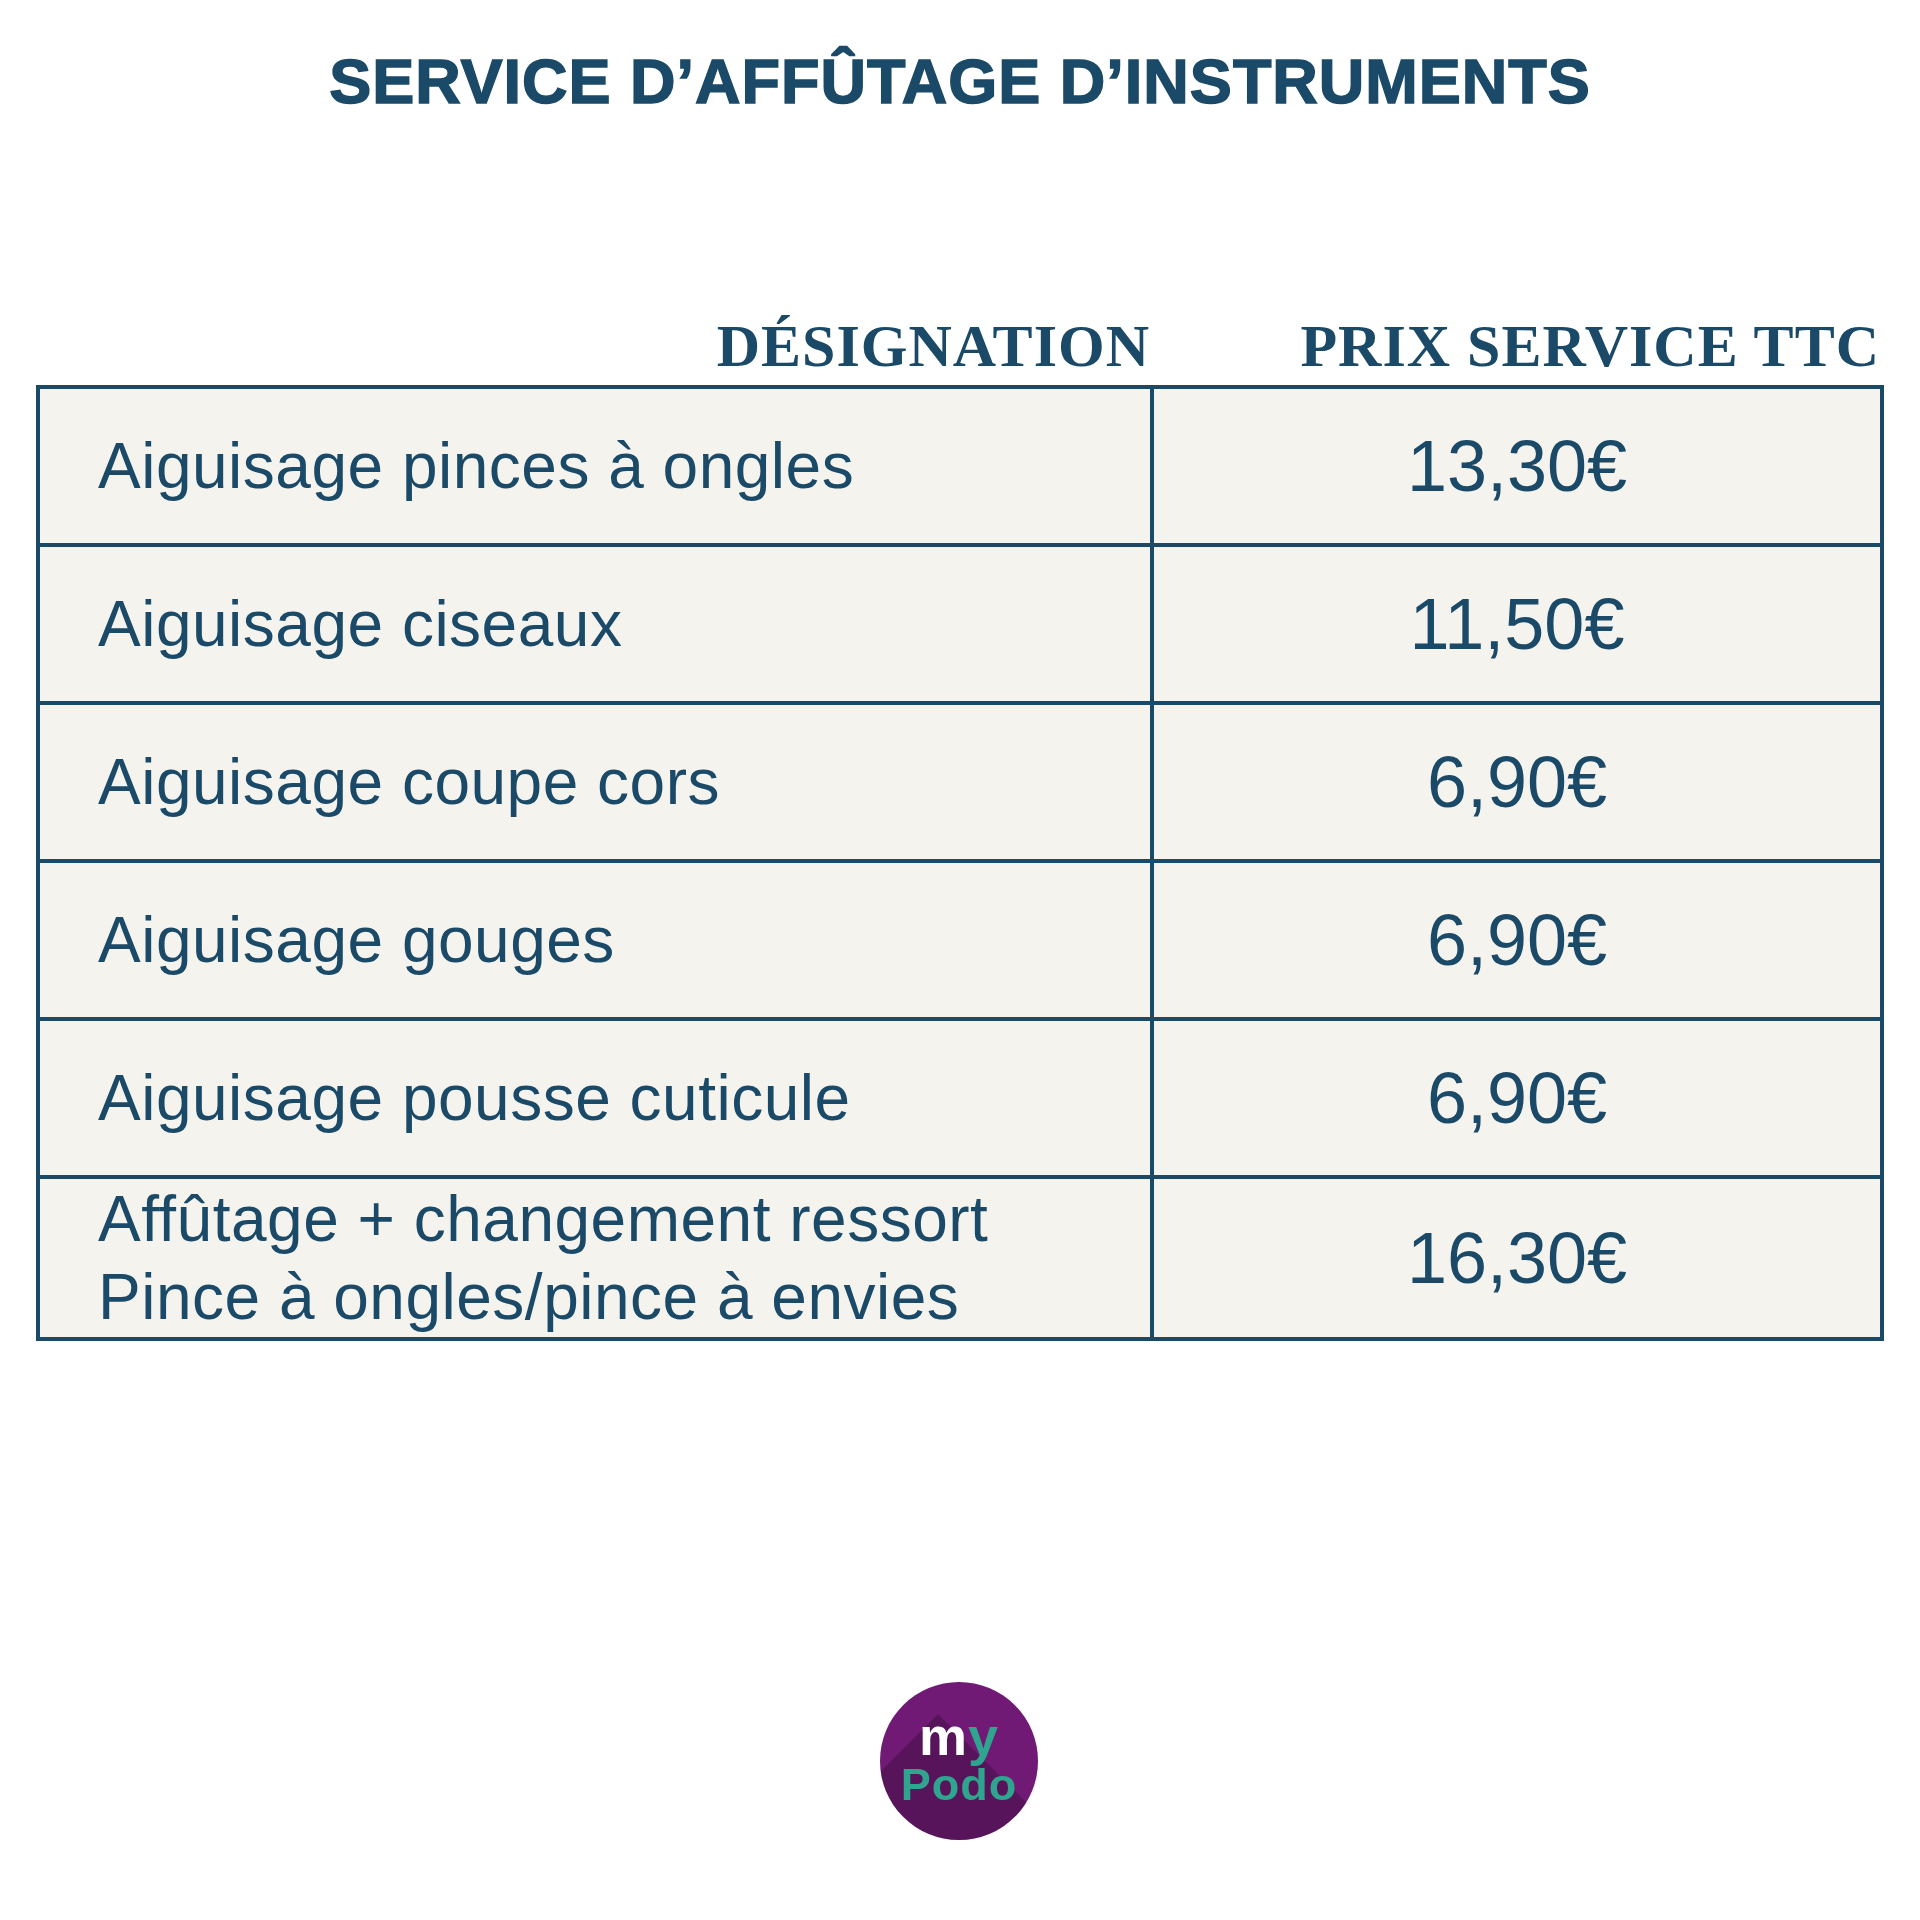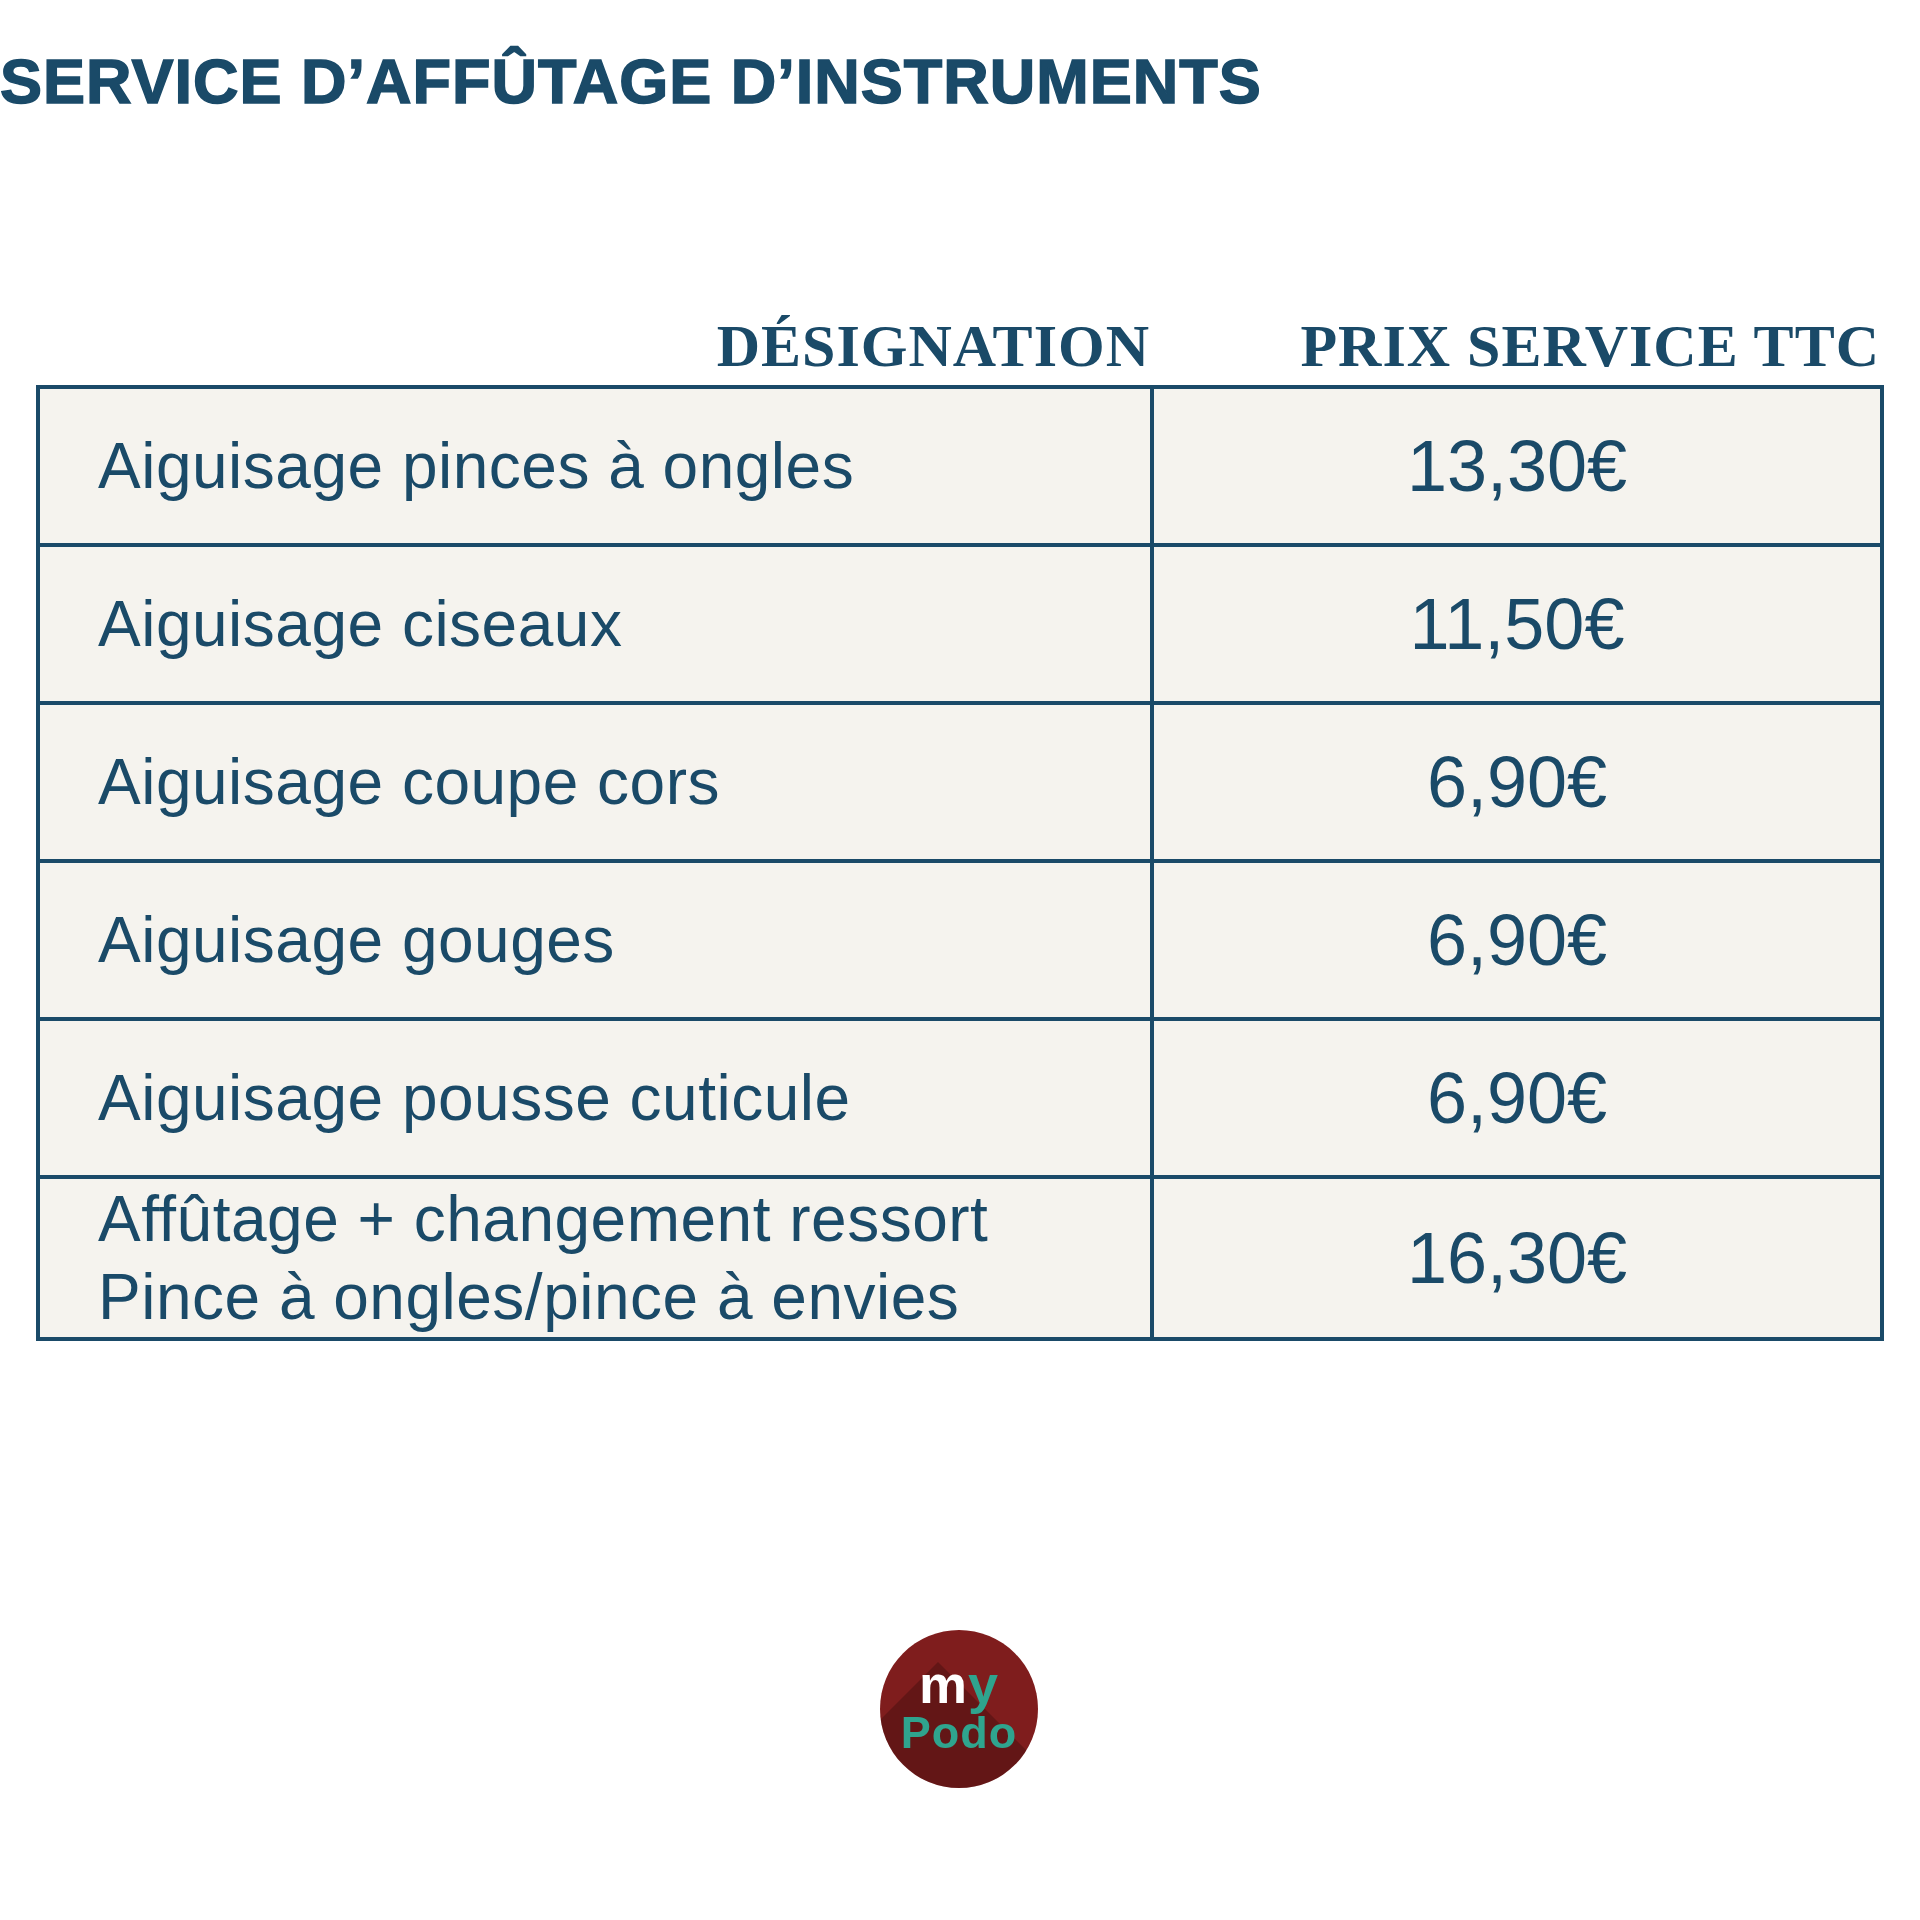--- a/index.html
+++ b/index.html
@@ -15,21 +15,21 @@
     color: #1A4A68;
     overflow: hidden;
   }
 
   
   .title {
     position: absolute;
     top: 42px;
     left: 0;
     width: 1920px;
-    text-align: left;
+    text-align: center;
     font-weight: bold;
     font-size: 63px;
     line-height: 79px;
     letter-spacing: 1px;
     color: #1A4A68;
     -webkit-text-stroke: 1.5px #1A4A68;
   }
   .title span { display: block; }
 
   
@@ -74,25 +74,25 @@
   .price-table td.cell-price {
     text-align: center;
     font-size: 72px;
   }
   .price-table td.cell-designation .line { display: block; line-height: 78px; }
 
   
   .logo {
     position: absolute;
     left: 880px;
-    top: 1630px;
+    top: 1682px;
     width: 158px;
     height: 158px;
     border-radius: 50%;
-    background: #7f1d1d;
+    background: #701a75;
     overflow: hidden;
   }
   .logo-shadow {
     position: absolute;
     top: 32px;
     left: 58px;
     width: 280px;
     height: 280px;
     background: rgba(0, 0, 0, 0.22);
     transform: rotate(45deg);

